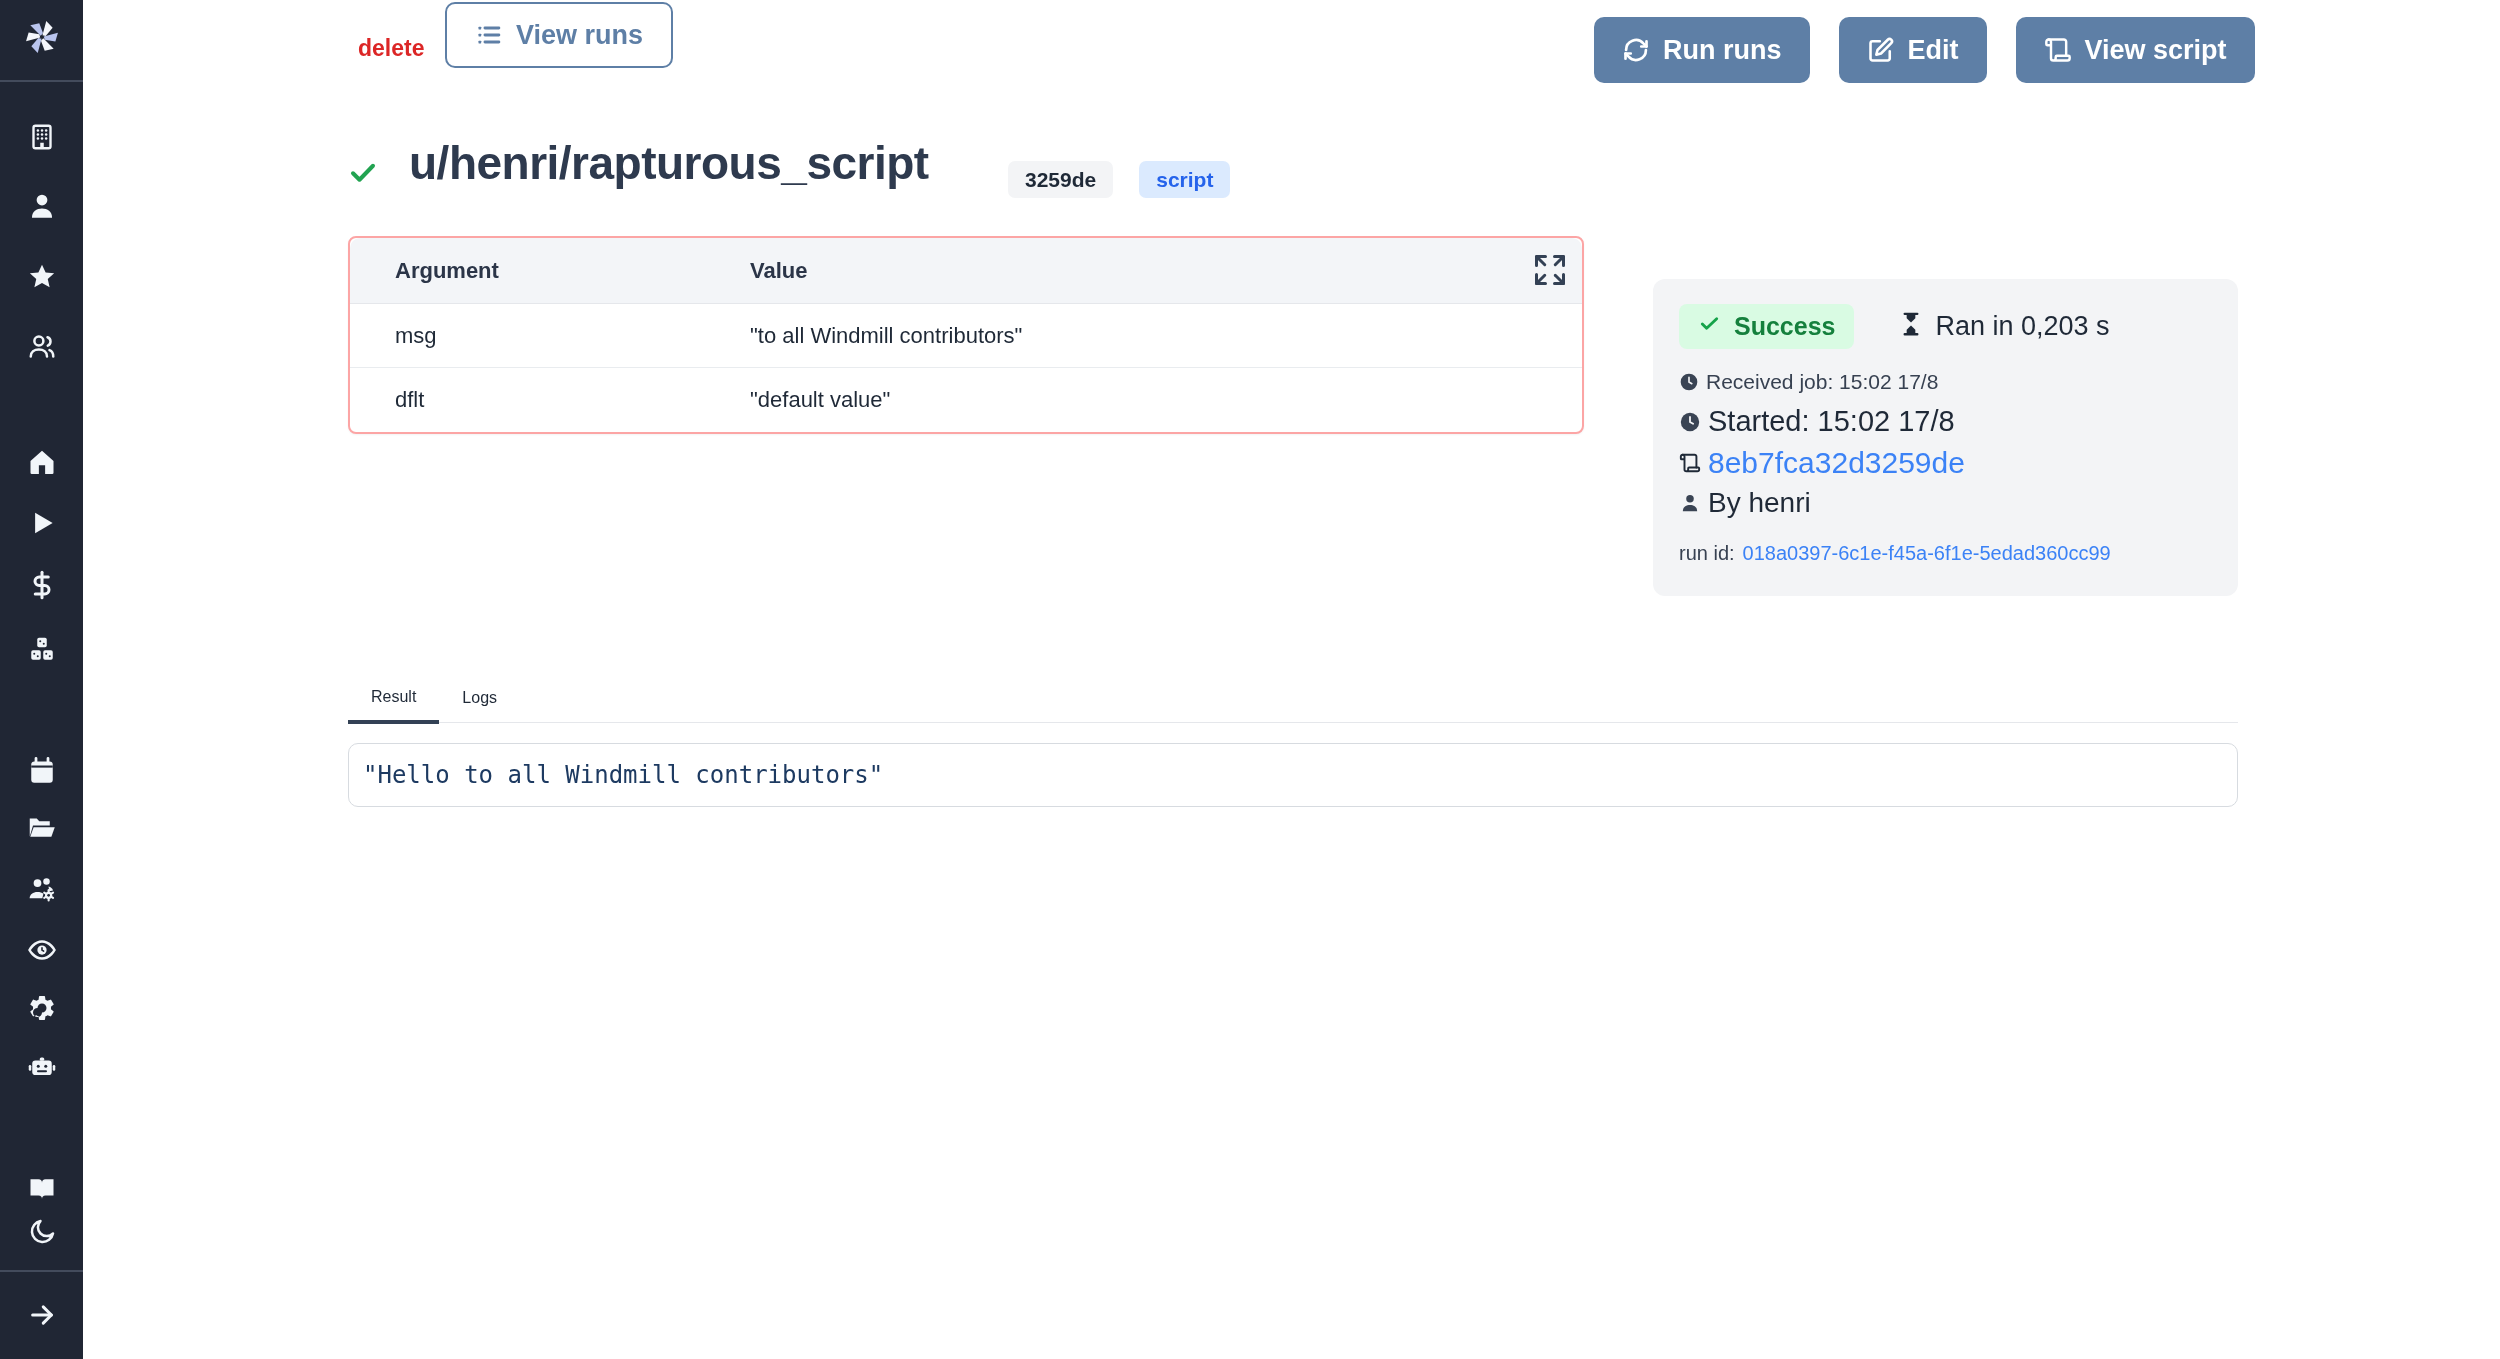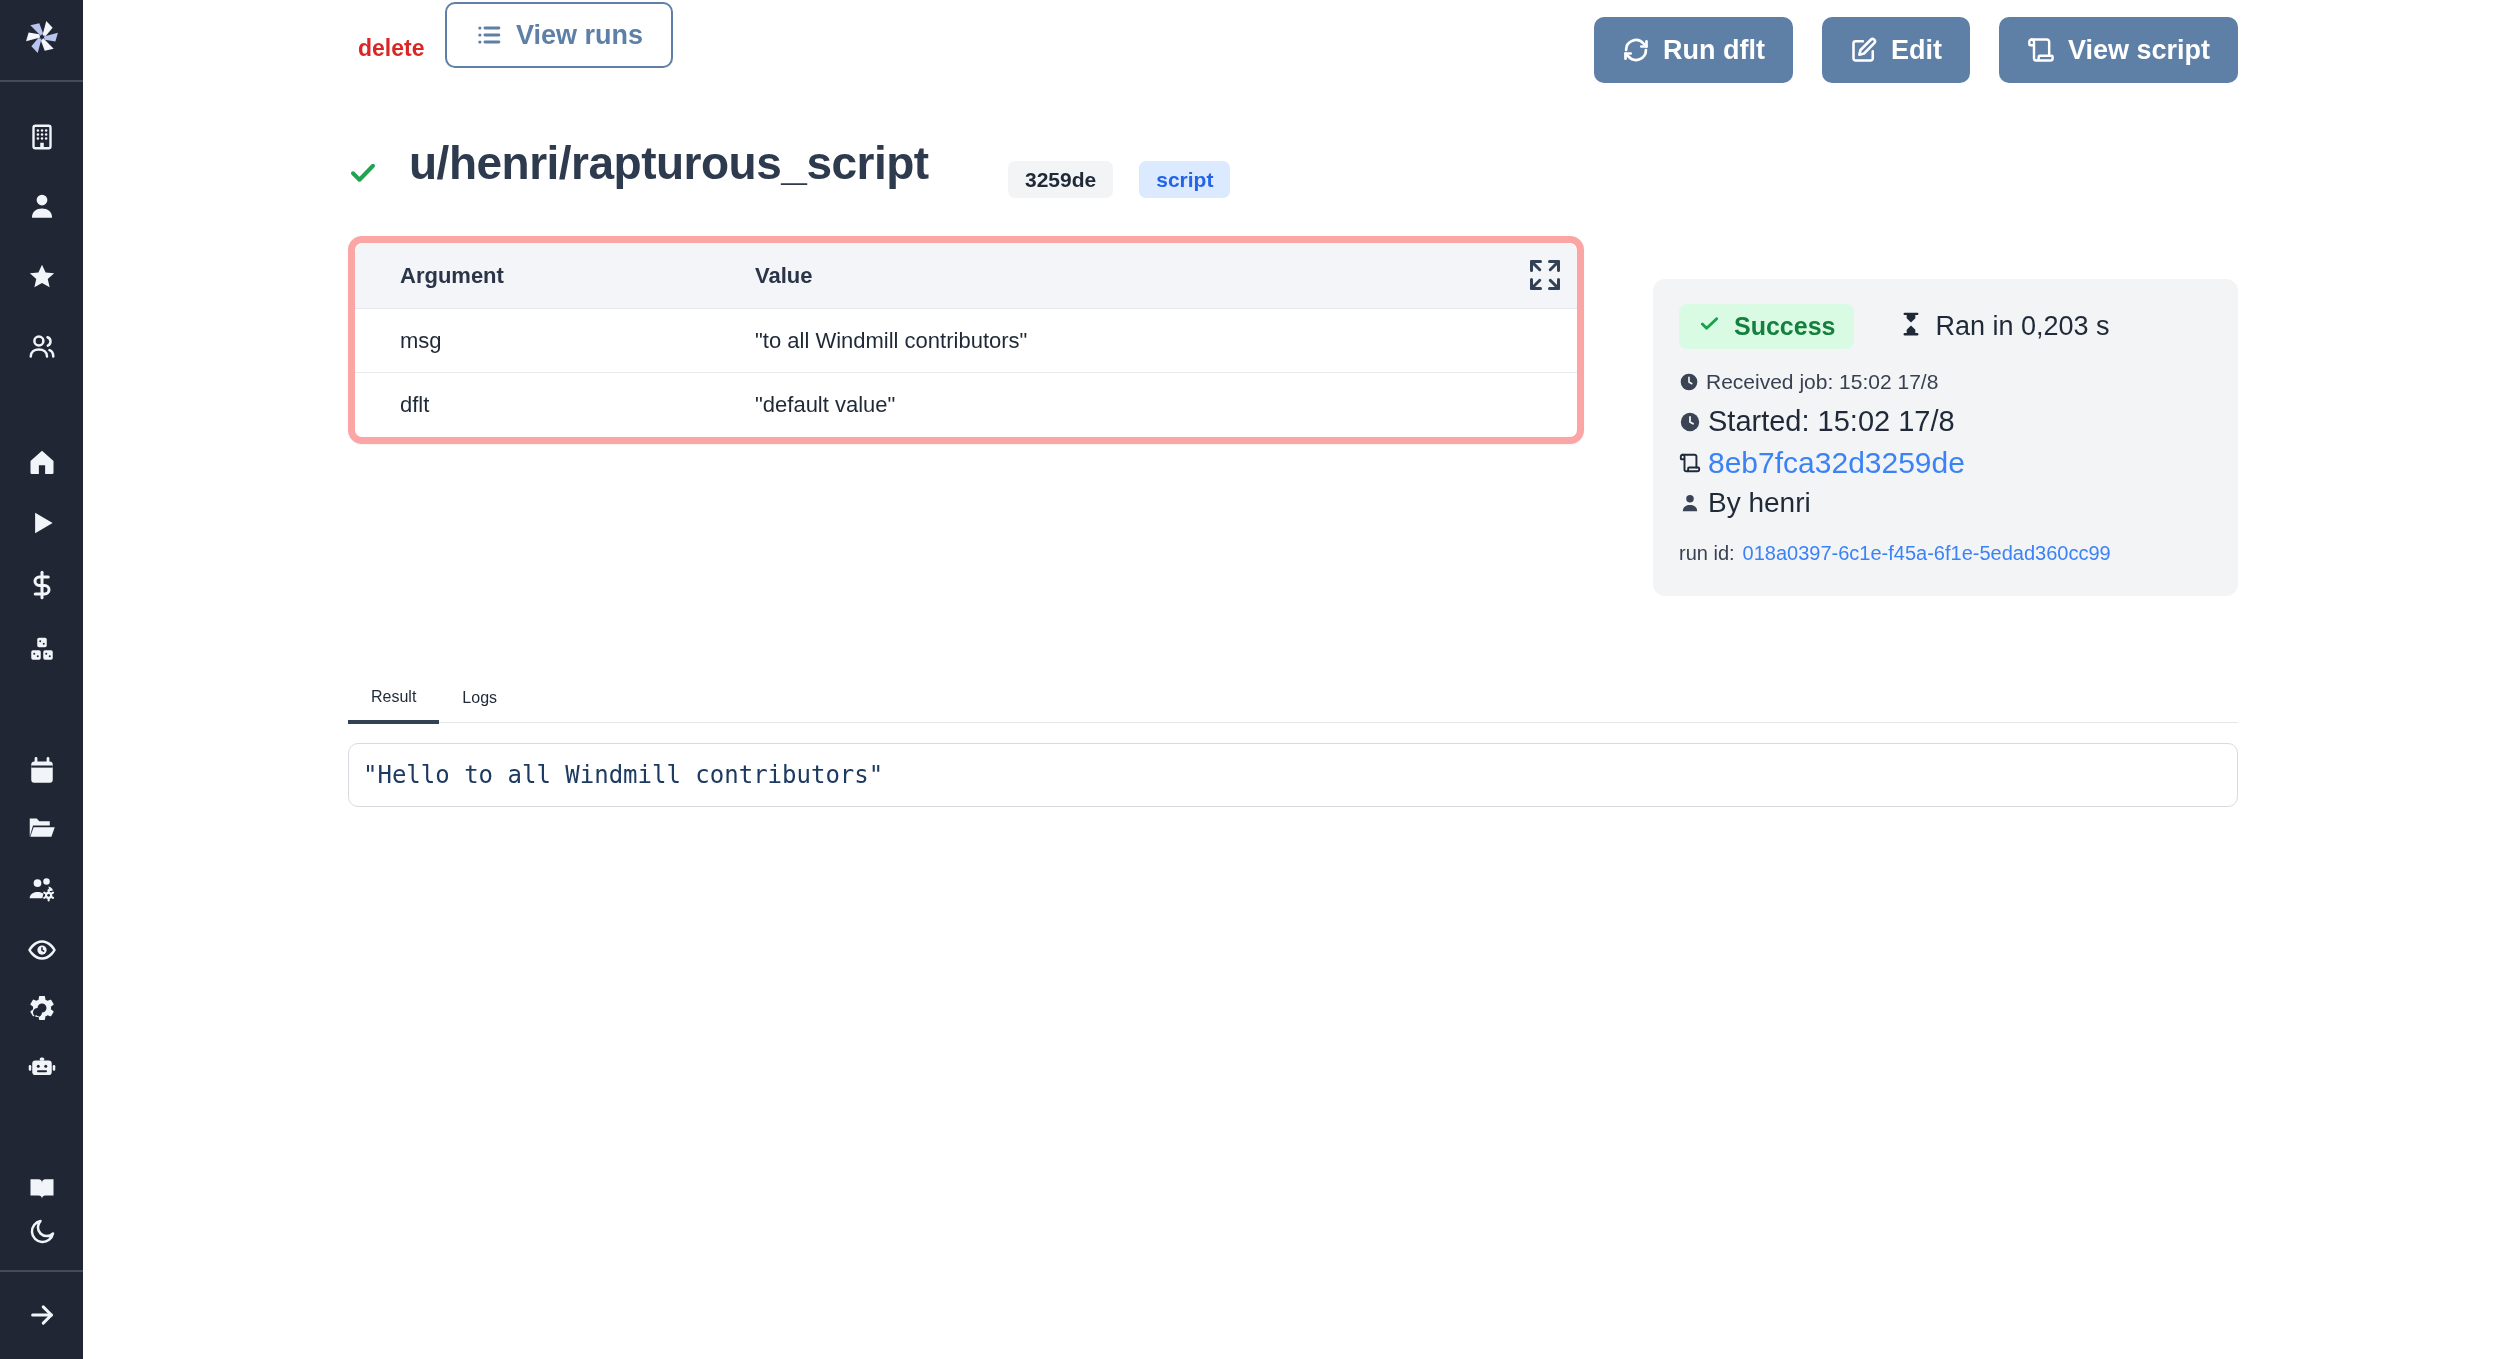--- a/index.html
+++ b/index.html
@@ -28,21 +28,21 @@
   
   .title-check { position:absolute; left:348px; top:157px; width:30px; height:30px; color:#22a351; }
   .title-check svg { width:100%; height:100%; }
   .page-title { position:absolute; left:409px; top:136px; font-size:46px; font-weight:800; letter-spacing:-0.5px; color:#2e3a4e; }
   .title-badges { position:absolute; left:1008px; top:161px; display:flex; gap:26px; }
   .badge { height:37px; line-height:37px; padding:0 17px; border-radius:7px; font-size:21px; font-weight:700; }
   .badge-hash { background:#f3f4f6; color:#1f2937; }
   .badge-type { background:#dbeafe; color:#2563eb; }
 
   
-  .args-table { position:absolute; left:348px; top:236px; width:1236px; background:#fff; border:7px solid #fca5a5; border-radius:14px; box-shadow:0 1px 2px rgba(16,24,40,.05); }
+  .args-table { position:absolute; left:348px; top:236px; width:1236px; background:#fff; border:2px solid #fca5a5; border-radius:8px; box-shadow:0 1px 2px rgba(16,24,40,.05); }
   .t-header { position:relative; display:flex; align-items:center; height:66px; background:#f3f5f8; border-bottom:1px solid #e5e7eb; border-radius:10px 10px 0 0; font-size:22px; font-weight:600; color:#2b3548; }
   .t-col1 { width:400px; padding-left:45px; }
   .t-col2 { flex:1; }
   .expand-btn { position:absolute; right:14px; top:14px; width:36px; height:36px; background:none; border:none; color:#334155; cursor:pointer; }
   .expand-btn svg { width:100%; height:100%; }
   .t-row { display:flex; align-items:center; height:64px; font-size:22px; color:#1f2937; border-bottom:1px solid #e9ecef; }
   .t-row:last-child { border-bottom:none; }
 
   
   .run-panel { position:absolute; left:1653px; top:279px; width:585px; height:317px; background:#f3f4f6; border-radius:12px; padding:25px 26px; }
@@ -267,21 +267,21 @@
   <div class="actions">
     <button class="btn btn-solid">
       <span class="bicon">
         <svg viewBox="0 0 24 24" fill="none" stroke="currentColor" stroke-width="2.3" stroke-linecap="round" stroke-linejoin="round">
           <path d="M3.5 12a8.5 8.5 0 0114.8-5.7L21 9"></path>
             <path d="M21 4.5V9h-4.5"></path>
           <path d="M20.5 12a8.5 8.5 0 01-14.8 5.7L3 15"></path>
             <path d="M3 19.5V15h4.5"></path>
         </svg>
       </span>
-      <span>Run dflt</span>
+      <span>Run runs</span>
     </button>
     <button class="btn btn-solid">
       <span class="bicon">
         <svg viewBox="0 0 24 24" fill="none" stroke="currentColor" stroke-width="2.2" stroke-linecap="round" stroke-linejoin="round">
           <path d="M11 4.5H4.8A1.8 1.8 0 003 6.3v12.9A1.8 1.8 0 004.8 21h12.9a1.8 1.8 0 001.8-1.8V13"></path>
           <path d="M17.8 3.2a2.05 2.05 0 013 2.9L12 15l-4 1 1-4z"></path>
         </svg>
       </span>
       <span>Edit</span>
     </button>

